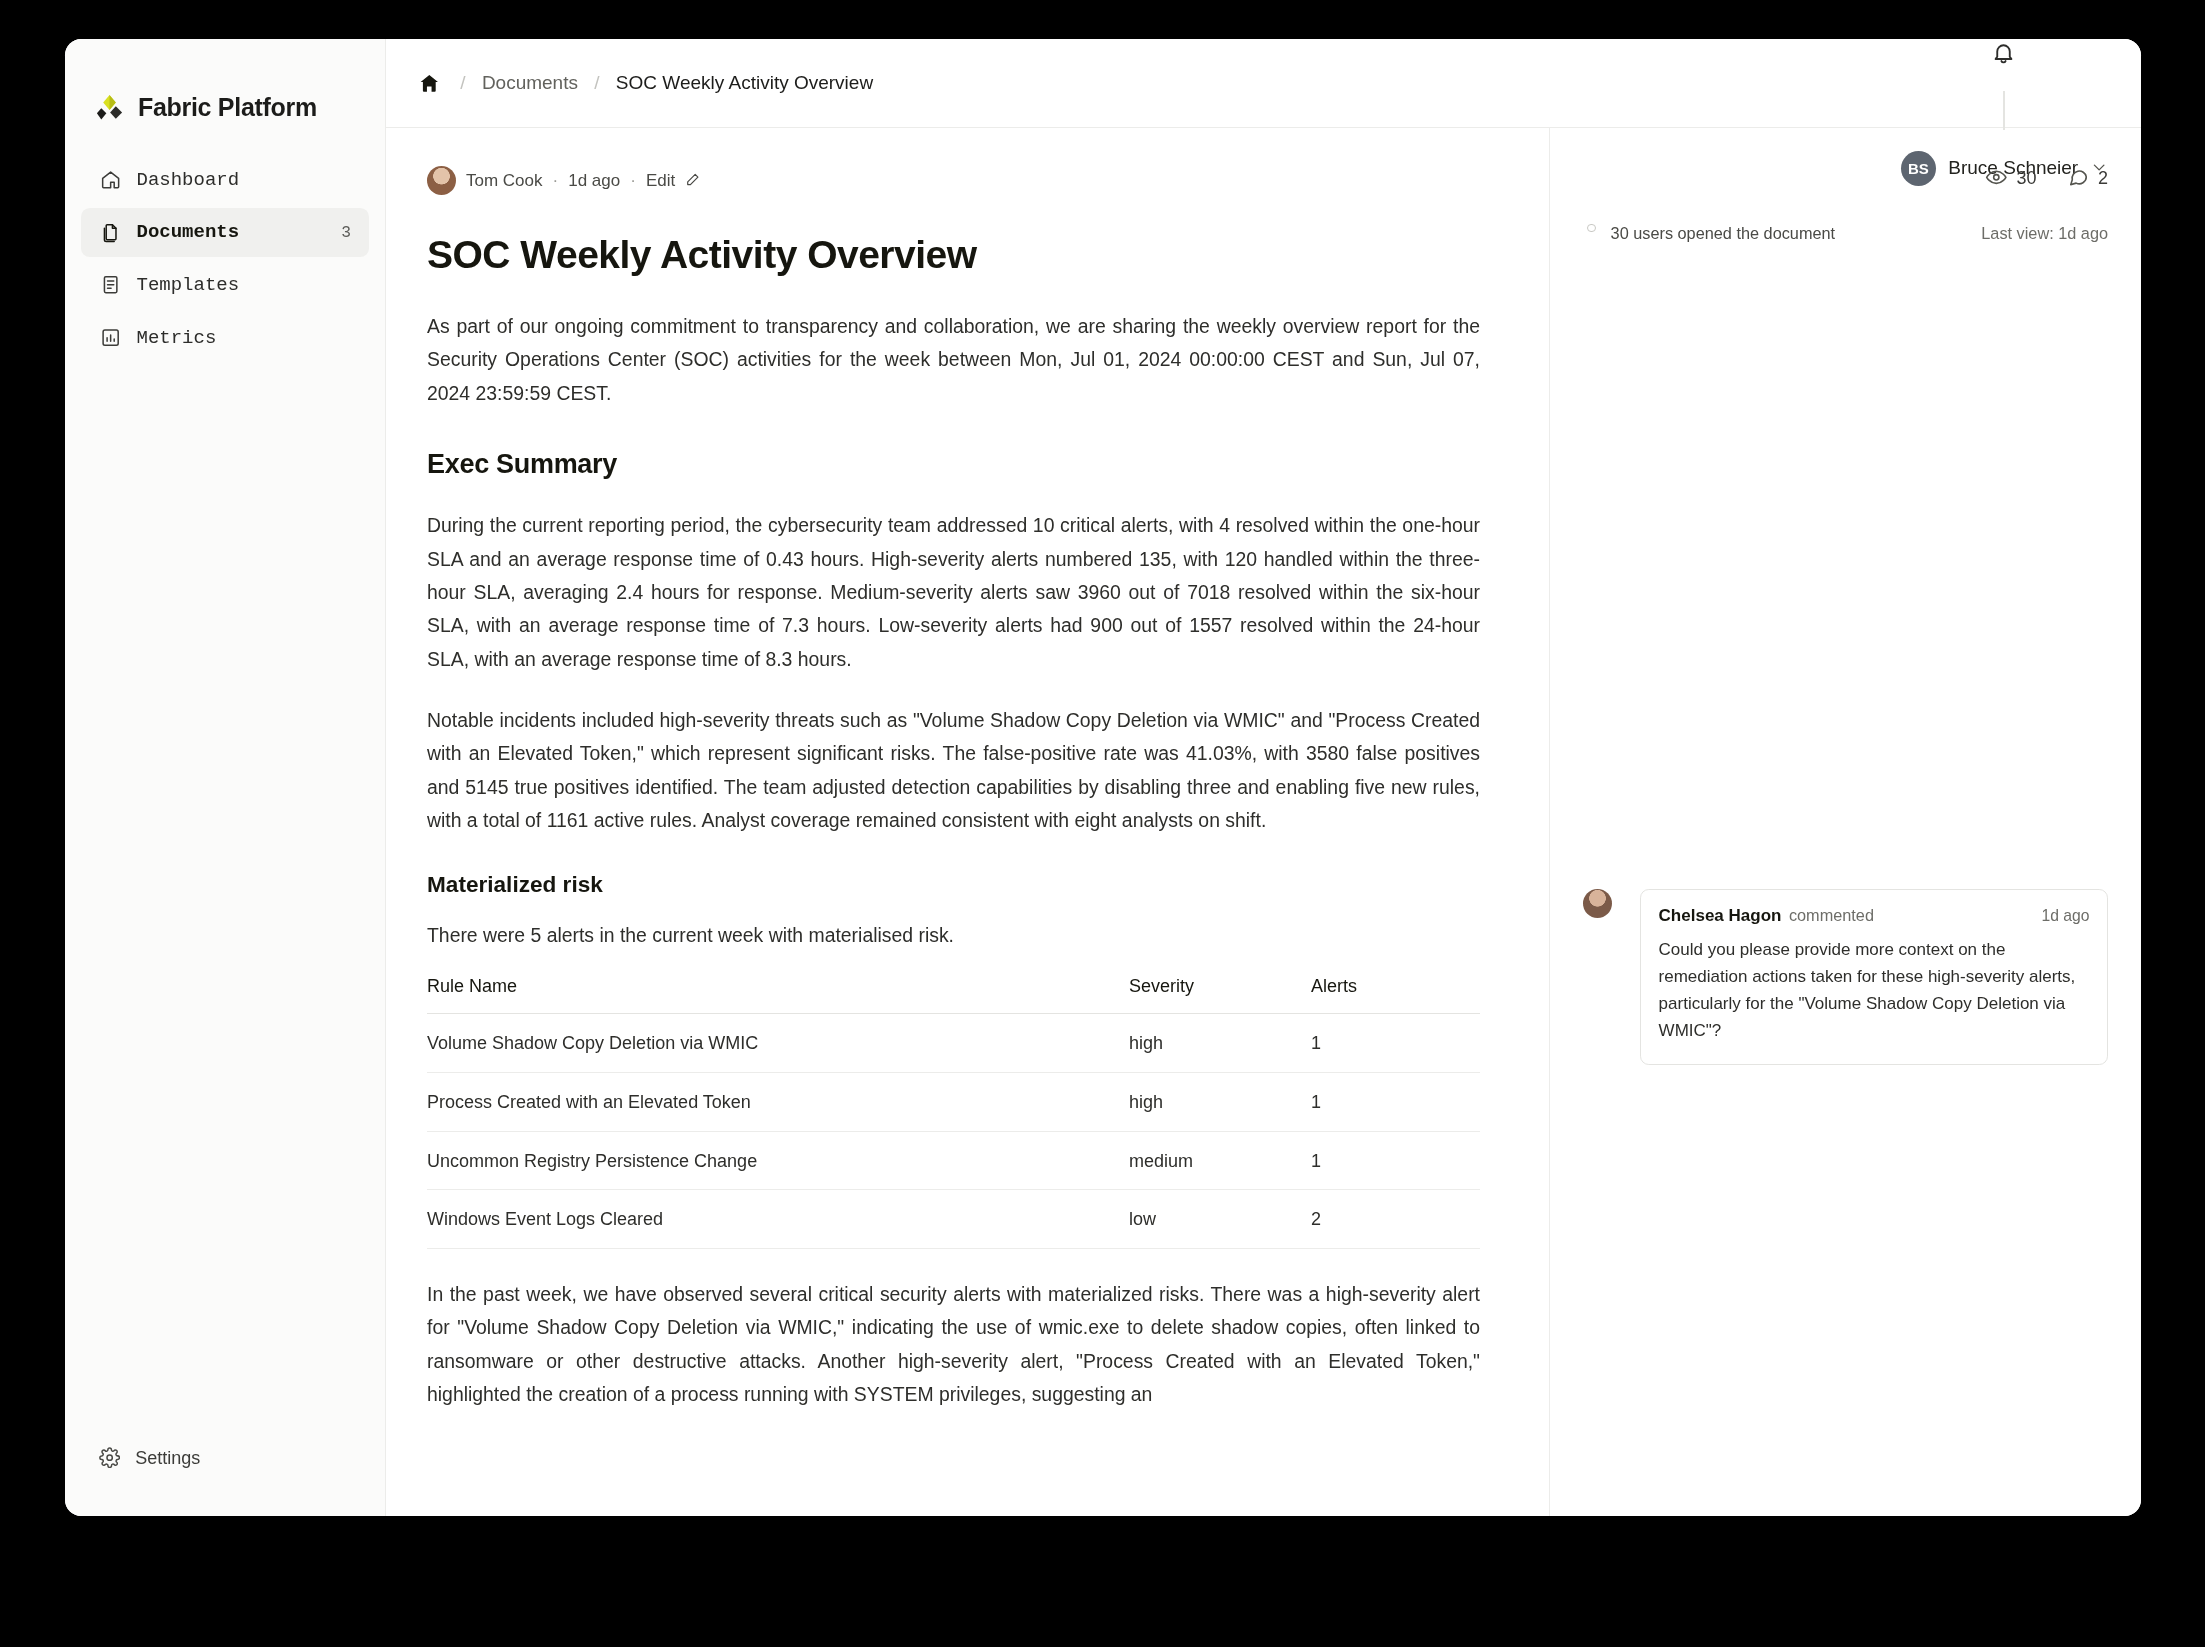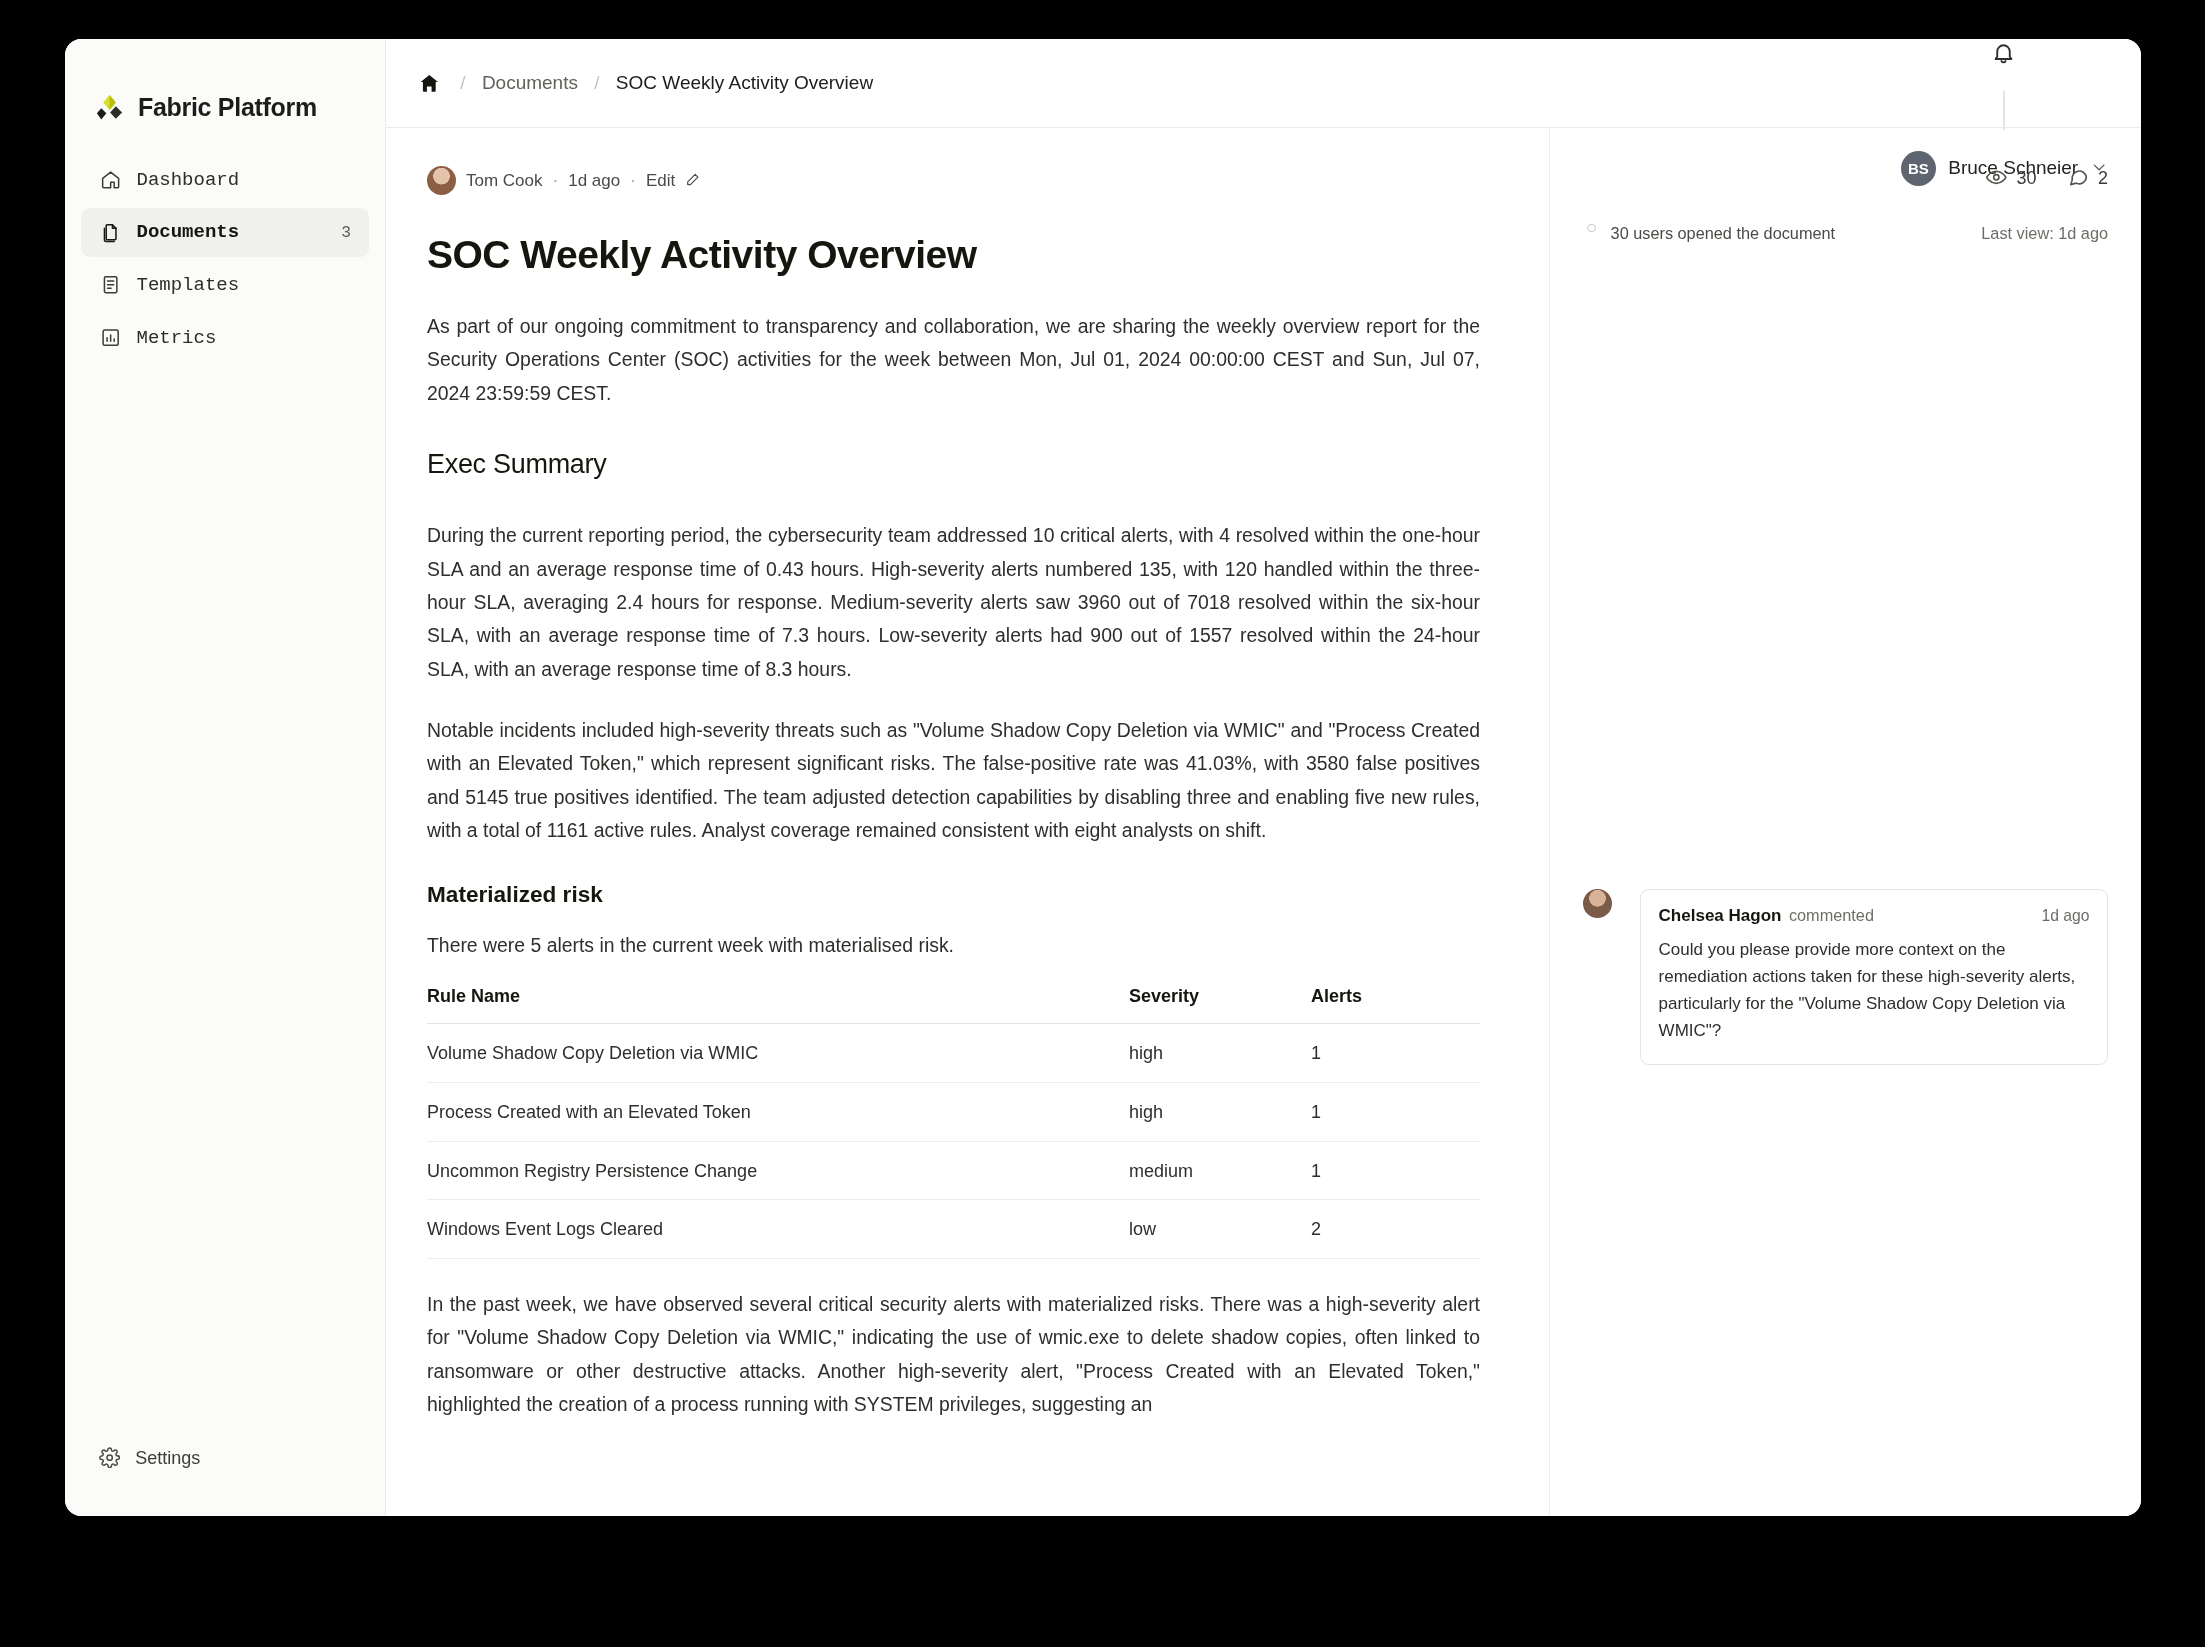--- a/index.html
+++ b/index.html
@@ -164,40 +164,40 @@
   }
   .doc-p {
     font-size: 19.4px;
     line-height: 1.72;
     color: #2e2e2b;
     text-align: justify;
     margin-bottom: 28px;
   }
   .h2 {
     font-size: 27px;
-    font-weight: normal;
+    font-weight: bold;
     color: #16160f;
-    margin: 39px 0 39px 0;
+    margin: 39px 0 29px 0;
     letter-spacing: -0.3px;
   }
   .h3 {
     font-size: 22.6px;
     font-weight: bold;
     color: #16160f;
     margin: 34px 0 21.3px 0;
   }
   table.risk {
     width: 100%;
     border-collapse: collapse;
     margin-top: 24px;
   }
   table.risk th {
     text-align: left;
     font-size: 18px;
-    font-weight: bold;
+    font-weight: normal;
     color: #16160f;
     padding: 0 0 16.3px 0;
     border-bottom: 1.3px solid #e4e4e1;
   }
   table.risk td {
     font-size: 18px;
     color: #2e2e2b;
     padding: 19px 0 17.6px 0;
     border-bottom: 1.3px solid #ececea;
   }

